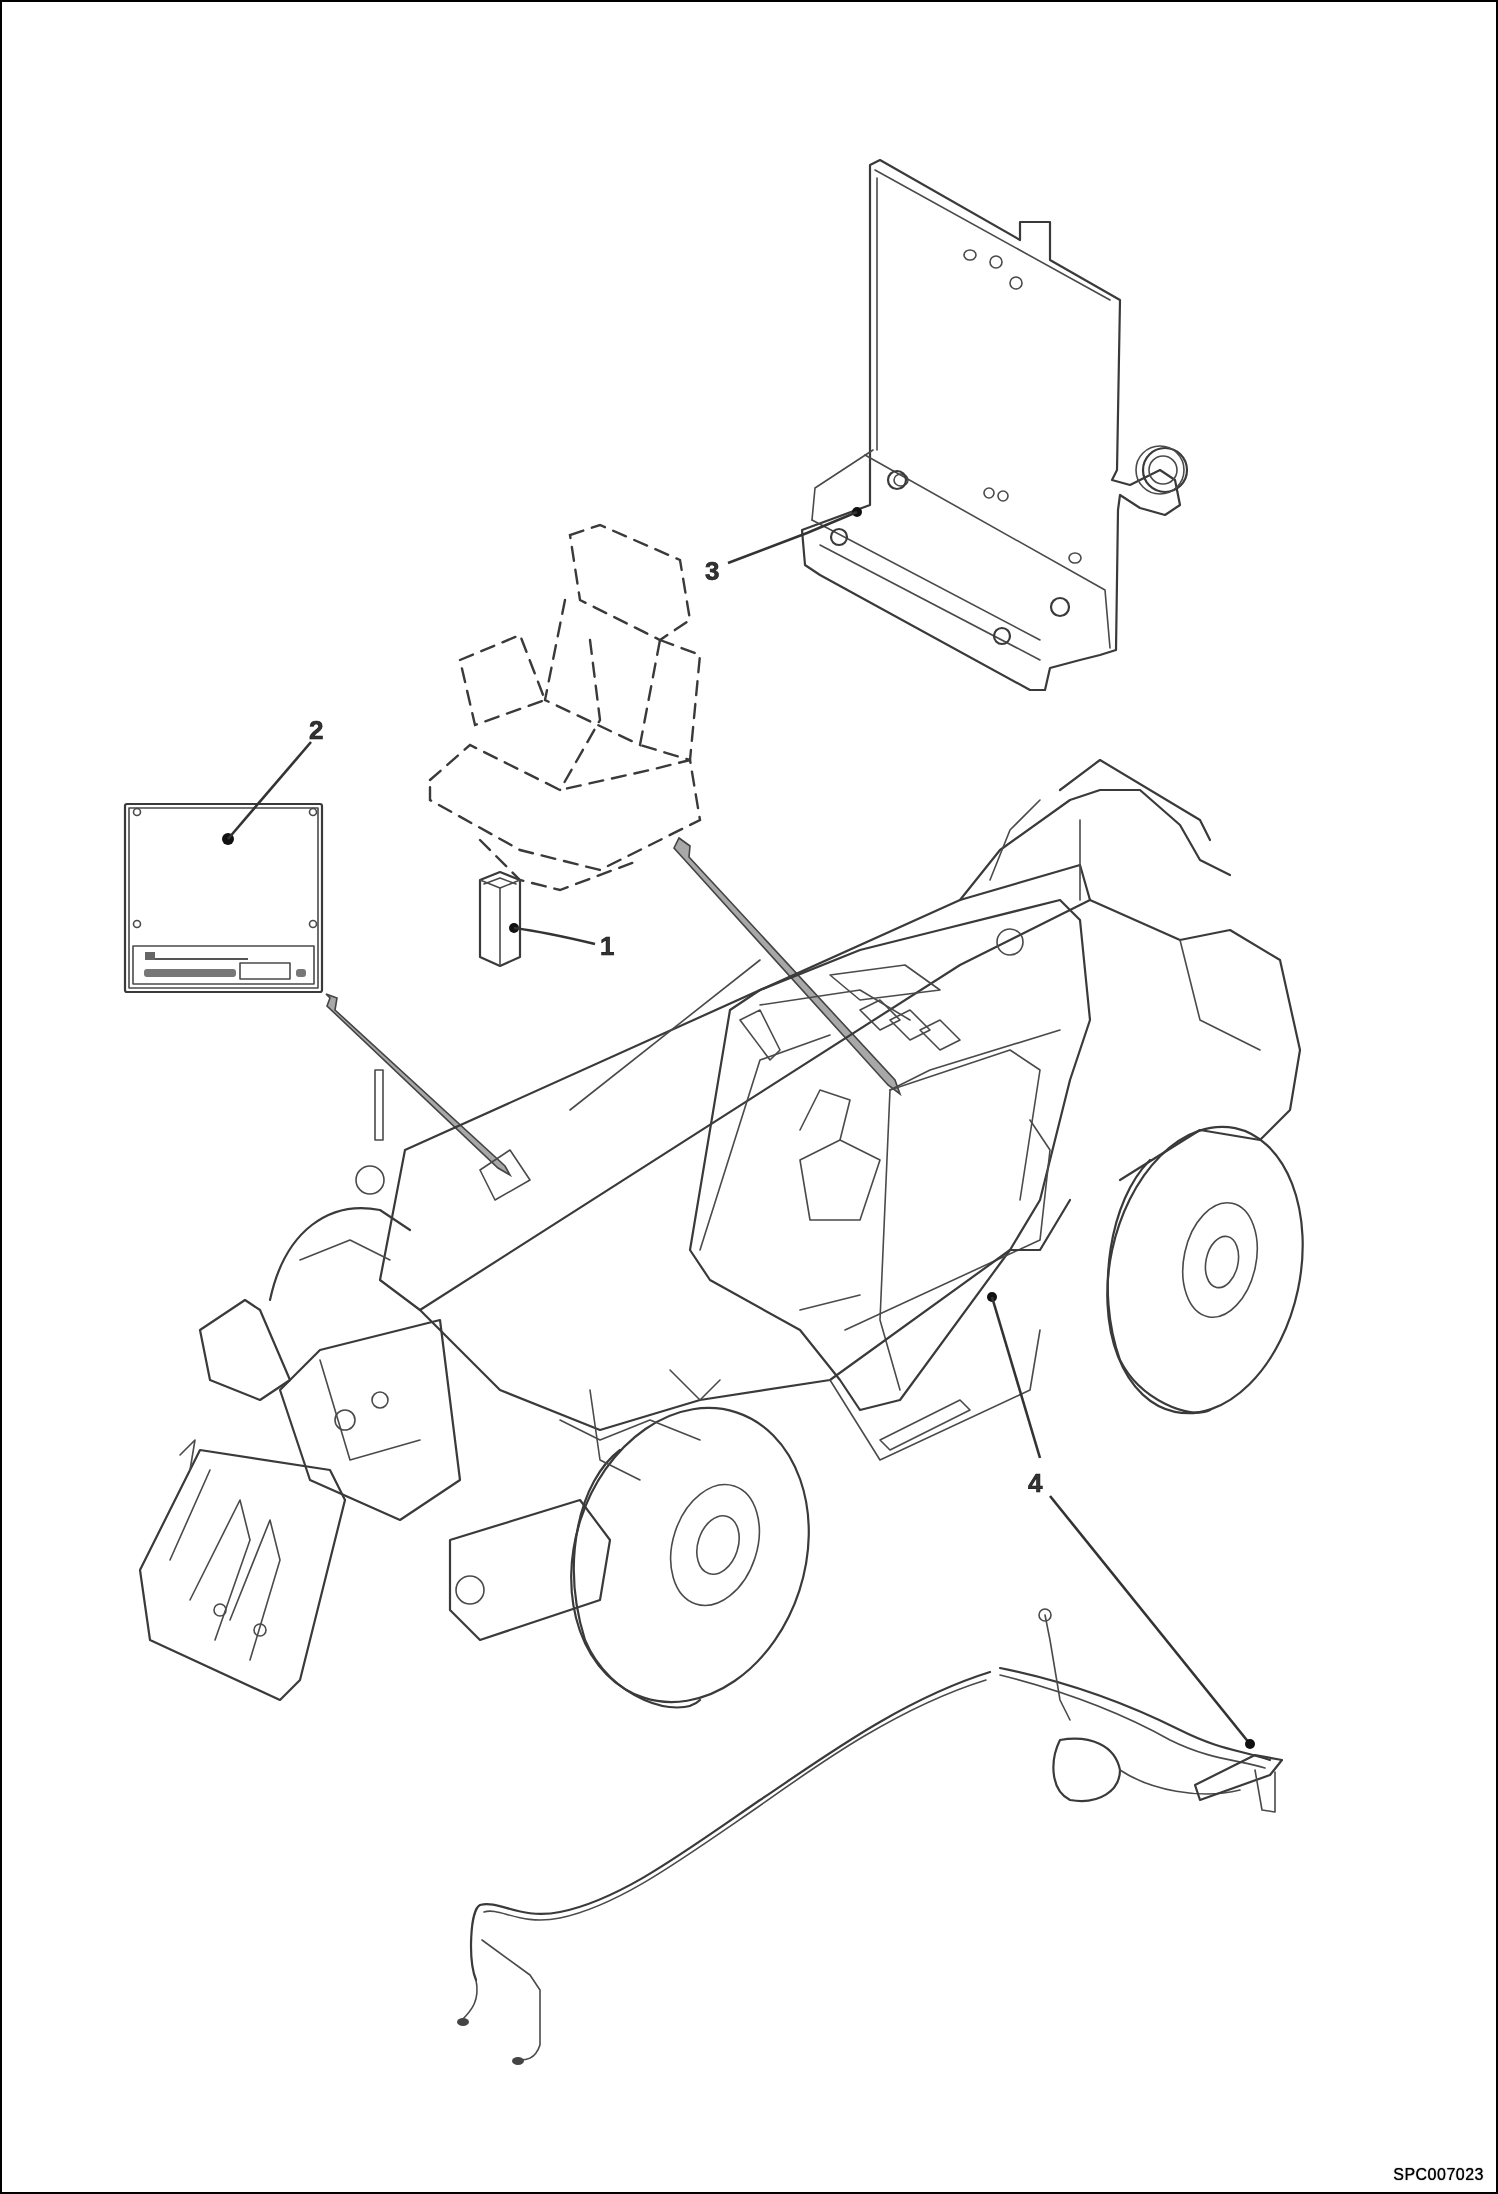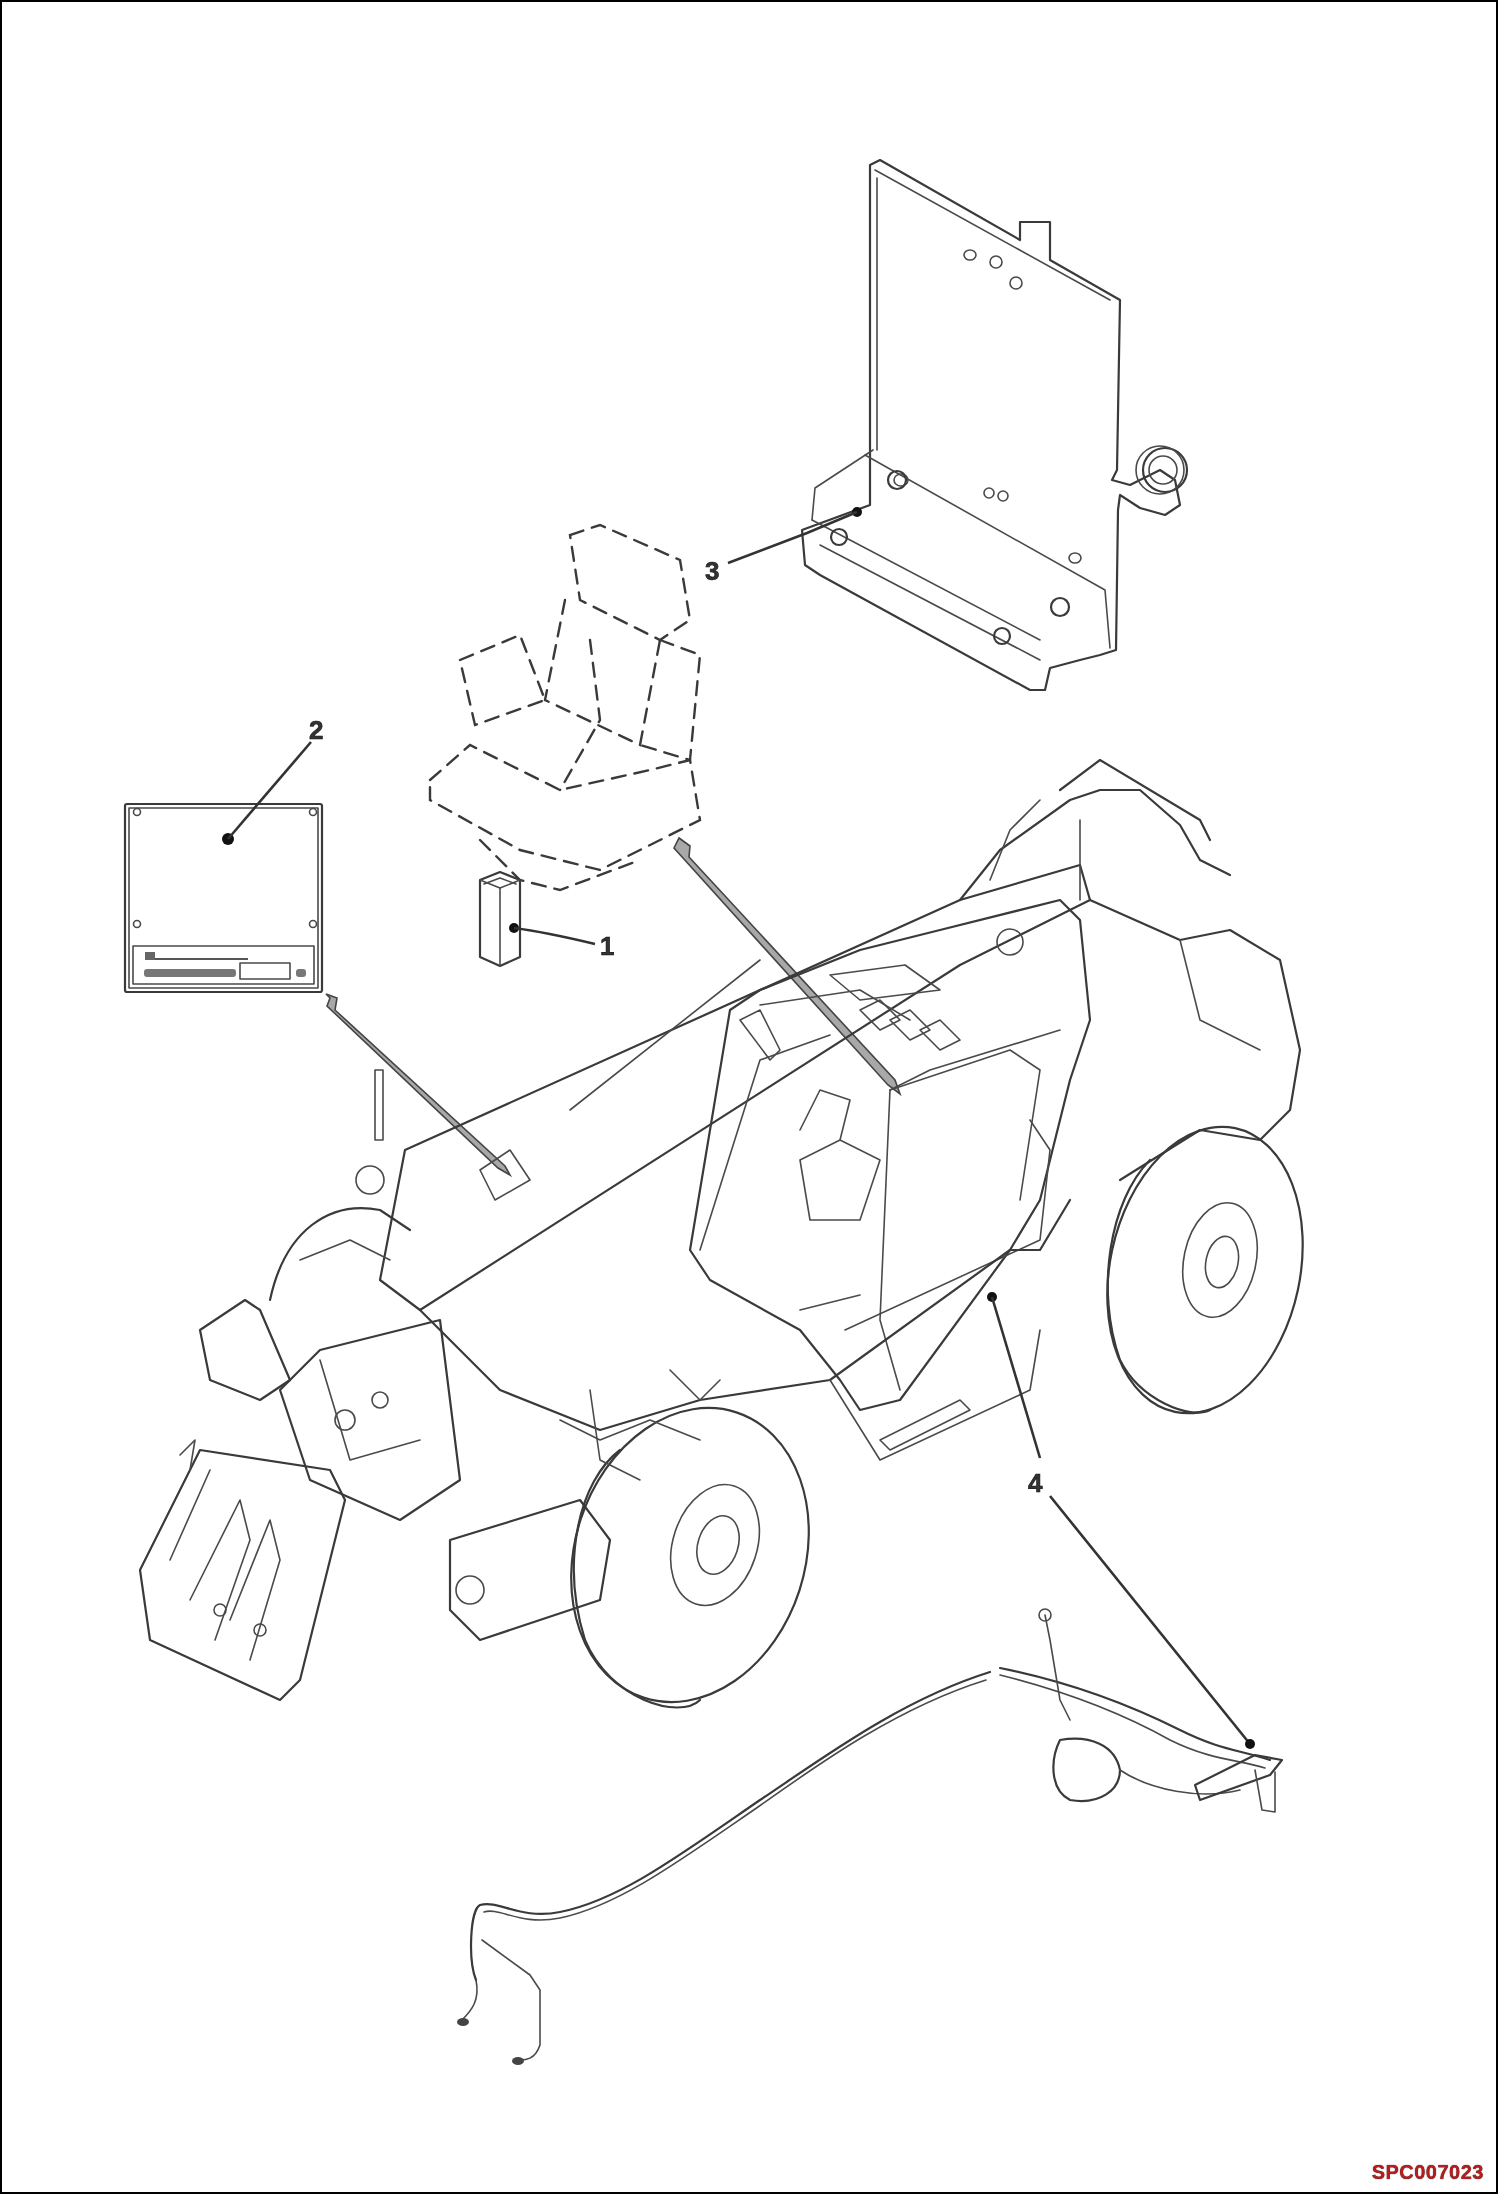--- a/index.html
+++ b/index.html
@@ -1,22 +1,22 @@
 <!DOCTYPE html>
 <html><head>
 <meta charset="utf-8">
 <style>
   html, body { margin: 0; padding: 0; background: #ffffff; }
   body { width: 1498px; height: 2194px; position: relative; overflow: hidden;
          font-family: "Liberation Sans", sans-serif; }
   .frame { position: absolute; left: 0; top: 0; width: 1494px; height: 2190px;
            border: 2px solid #000; box-sizing: content-box; }
   svg.drawing { position: absolute; left: 0; top: 0; }
-  .ref-code { position: absolute; right: 14px; bottom: 10px; font-size: 20px;
-              font-weight: bold; color: #b91c1c; letter-spacing: 0.5px;
+  .ref-code { position: absolute; right: 14px; bottom: 10px; font-size: 16px;
+              font-weight: normal; color: #000000; letter-spacing: 0.5px;
               text-shadow: 0 0 1px #000; }
   .callout-label { font-family: "Liberation Sans", sans-serif; font-weight: bold;
                    font-size: 26px; fill: #333; stroke: #111; stroke-width: 0.6; }
   .ln { fill: none; stroke: #3a3a3a; stroke-width: 2.2; stroke-linejoin: round; stroke-linecap: round; }
   .ln-thin { fill: none; stroke: #4a4a4a; stroke-width: 1.6; stroke-linejoin: round; stroke-linecap: round; }
   .dash { fill: none; stroke: #3a3a3a; stroke-width: 2.4; stroke-dasharray: 14 9; stroke-linecap: round; }
   .leader { fill: none; stroke: #333; stroke-width: 2.6; }
   .dot { fill: #111; }
   .arrow { fill: #a8a8a8; stroke: #444; stroke-width: 1.6; }
 </style>

